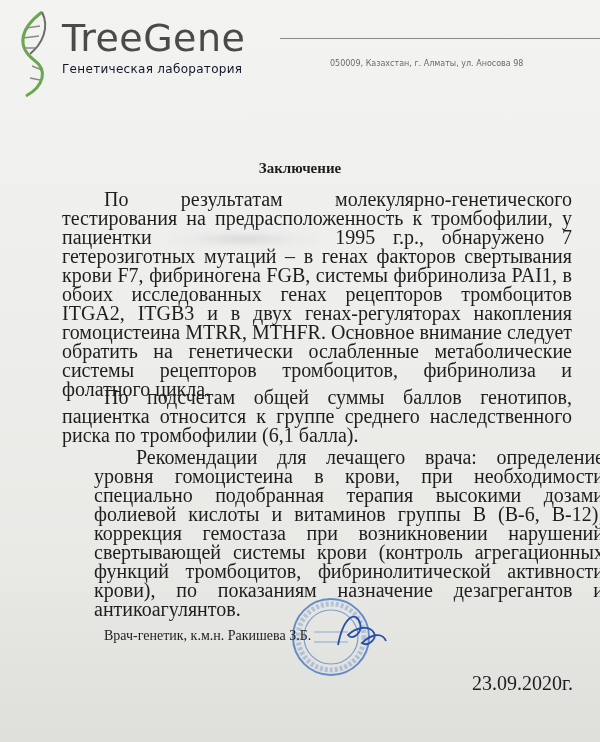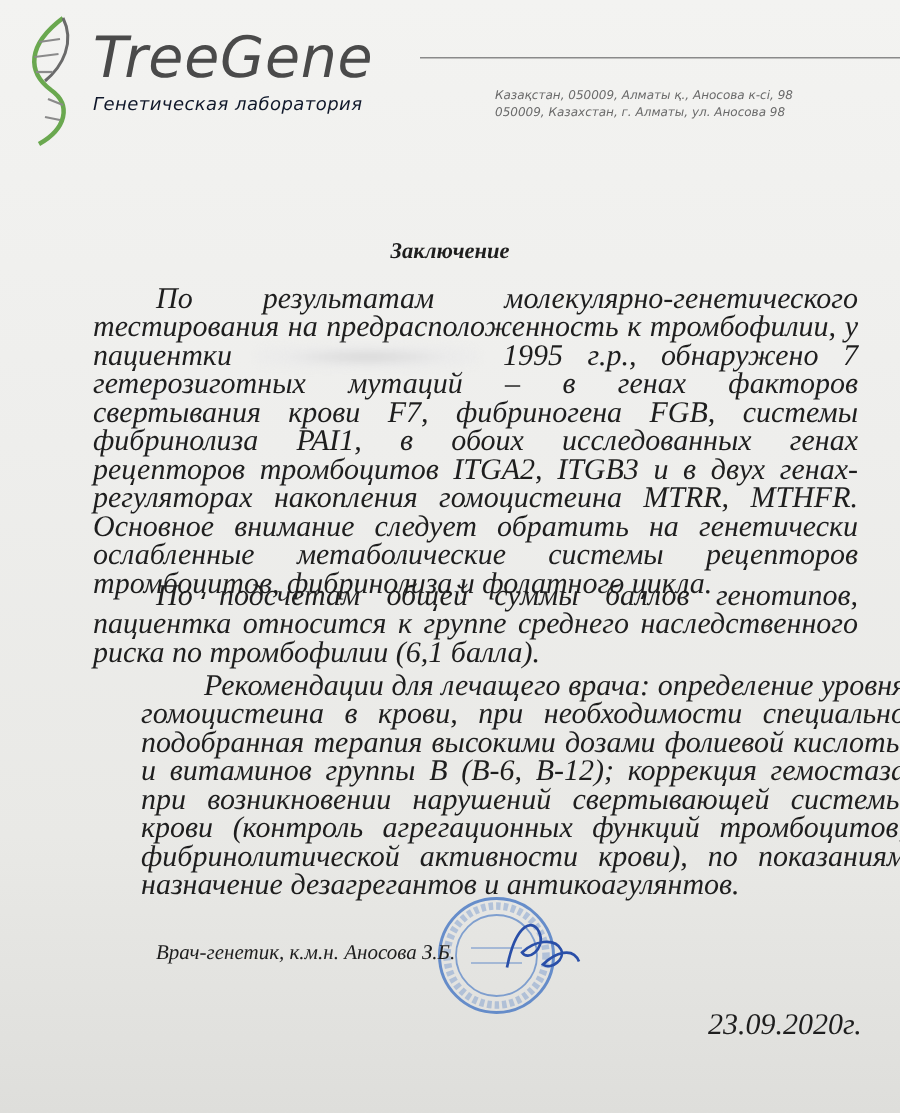--- a/index.html
+++ b/index.html
@@ -3,21 +3,21 @@
 <meta charset="utf-8">
 <style>
   * { margin: 0; padding: 0; box-sizing: border-box; }
   html, body { width: 600px; height: 742px; overflow: hidden; }
   body {
     background: linear-gradient(180deg, #f3f3f1 0%, #eeeeec 40%, #e9e9e6 75%, #dededb 100%);
     font-family: "Liberation Serif", "DejaVu Serif", serif;
     color: #1e1e1e;
     position: relative;
   }
-  .page { position: absolute; left: 0; top: 0; width: 600px; height: 556px; font-style: italic; }
+  .page { position: absolute; left: 0; top: 0; width: 600px; height: 556px; }
 
   
   .logo { position: absolute; left: 12px; top: 8px; width: 44px; height: 90px; }
   .brand { position: absolute; left: 62px; top: 18px; }
   .brand-name {
     font-family: "DejaVu Sans", "Liberation Sans", sans-serif;
     font-size: 38px; color: #4a4a4a; letter-spacing: 0.5px; line-height: 40px;
   }
   .brand-sub {
     font-family: "DejaVu Sans", "Liberation Sans", sans-serif;
@@ -75,21 +75,20 @@
   </svg>
 
   <div class="brand">
     <div class="brand-name">TreeGene</div>
     <div class="brand-sub">Генетическая лаборатория</div>
   </div>
 
   <div class="divider"></div>
 
   <div class="addresses">
-    <div>Казақстан, 050009, Алматы қ., Аносова к-сі, 98</div>
     <div>050009, Казахстан, г. Алматы, ул. Аносова 98</div>
   </div>
 
   <div class="title">Заключение</div>
 
   <div class="para indent p1">
     <span>По результатам молекулярно-генетического тестирования на предрасположенность к тромбофилии, у пациентки</span>
     <span class="blur"></span>
     <span>1995 г.р., обнаружено 7 гетерозиготных мутаций – в генах факторов свертывания крови F7, фибриногена FGB, системы фибринолиза PAI1, в обоих исследованных генах рецепторов тромбоцитов ITGA2, ITGB3 и в двух генах-регуляторах накопления гомоцистеина MTRR, MTHFR. Основное внимание следует обратить на генетически ослабленные метаболические системы рецепторов тромбоцитов, фибринолиза и фолатного цикла.</span>
   </div>
@@ -103,16 +102,16 @@
     <circle cx="41" cy="41" r="27" fill="none" stroke="#3b6fc2" stroke-width="1.2" opacity="0.6"></circle>
     <circle cx="41" cy="41" r="33" fill="none" stroke="#3b6fc2" stroke-width="5" stroke-dasharray="3 2" opacity="0.3"></circle>
     <line x1="24" y1="36" x2="58" y2="36" stroke="#3b6fc2" stroke-width="1" opacity="0.5"></line>
     <line x1="24" y1="46" x2="58" y2="46" stroke="#3b6fc2" stroke-width="1" opacity="0.5"></line>
   </svg>
 
   <svg class="signature" viewBox="0 0 60 50">
     <path d="M8 40 C 14 10, 26 6, 30 18 C 33 28, 22 36, 18 30 C 26 22, 40 20, 44 28 C 47 34, 38 42, 32 38 C 40 30, 52 26, 56 36" fill="none" stroke="#2a4fa8" stroke-width="1.8"></path>
   </svg>
 
-  <div class="sig">Врач-генетик, к.м.н. Аносова З.Б.</div>
+  <div class="sig">Врач-генетик, к.м.н. Ракишева З.Б.</div>
 
   <div class="date">23.09.2020г.</div>
 </div>
 
 </body></html>

